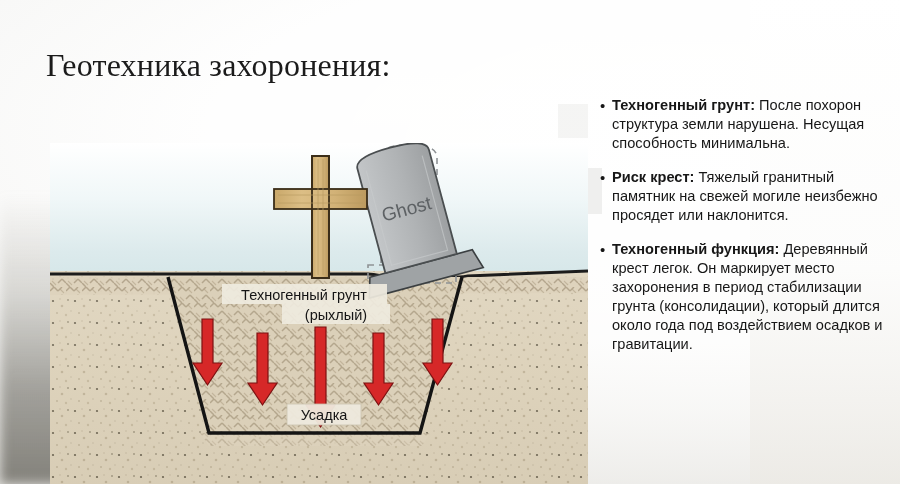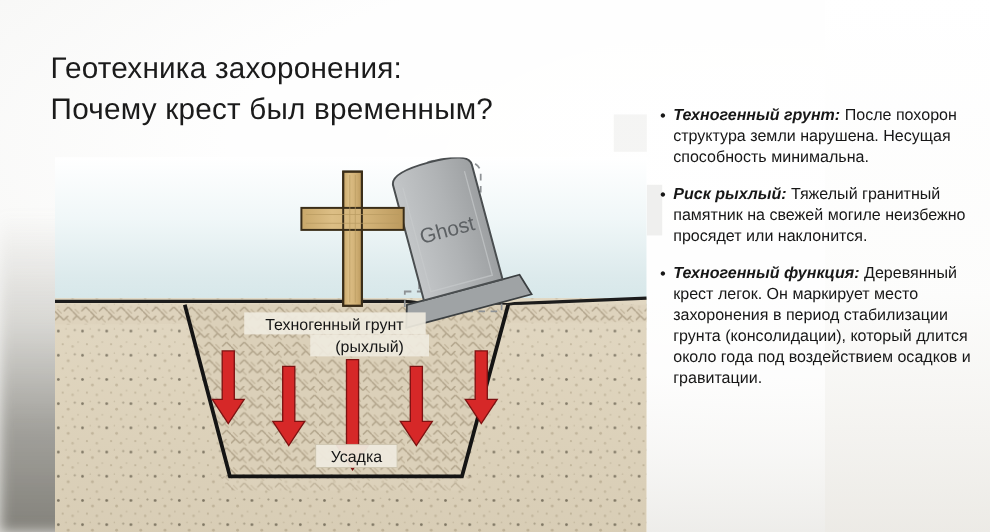--- a/index.html
+++ b/index.html
@@ -24,22 +24,22 @@
   #bg-right-haze{
     position:absolute;right:0;top:0;width:150px;height:100%;
     background:linear-gradient(180deg,rgba(255,255,255,.95) 0%,rgba(252,252,251,.9) 55%,rgba(236,234,229,.85) 100%);
   }
   
   .artifact{position:absolute;background:#e2e2e0;}
 
   
   #title{
     position:absolute;left:46px;top:44px;width:520px;
-    font-family:Liberation Sans, sans-serif;
-    font-size:27px;line-height:1.36;color:#1b1b1b;
+    font-family:Liberation Serif, serif;
+    font-size:32px;line-height:1.36;color:#1b1b1b;
     letter-spacing:.2px;
   }
   #title .l{display:block;white-space:nowrap;}
 
   
   #diagram{
     position:absolute;left:50px;top:143px;width:538px;height:341px;
     overflow:hidden;background:#fff;
   }
   #diagram svg{display:block;}
@@ -47,33 +47,32 @@
   
   #bullets{
     position:absolute;left:600px;top:96px;width:292px;
     font-size:14.6px;line-height:1.30;color:#171717;
   }
   .bullet{display:flex;margin-bottom:15px;}
   .bullet .dot{
     flex:0 0 12px;font-size:15px;line-height:1.30;color:#171717;
   }
   .bullet .txt{flex:1 1 auto;}
-  .bullet .txt b{font-weight:bold;font-style:italic;}
+  .bullet .txt b{font-weight:bold;}
 </style>
 </head>
 <body>
 
 <div id="bg"></div>
 <div id="bg-right-haze"></div>
 <div class="artifact" style="left:576px;top:168px;width:26px;height:46px;opacity:.55;"></div>
 <div class="artifact" style="left:558px;top:104px;width:30px;height:34px;opacity:.35;"></div>
 
 <div id="title">
   <span class="l">Геотехника захоронения:</span>
-  <span class="l">Почему крест был временным?</span>
 </div>
 
 <div id="diagram">
 <svg width="538" height="341" viewBox="0 0 538 341" xmlns="http://www.w3.org/2000/svg">
   <defs>
     <linearGradient id="sky" x1="0" y1="0" x2="0" y2="1">
       <stop offset="0%" stop-color="#ffffff"></stop>
       <stop offset="40%" stop-color="#f0f7f8"></stop>
       <stop offset="78%" stop-color="#dceaec"></stop>
       <stop offset="100%" stop-color="#d4e6e8"></stop>
@@ -195,21 +194,21 @@
 
 <div id="bullets">
 
   <div class="bullet">
     <span class="dot">•</span>
     <span class="txt"><b>Техногенный грунт:</b><span> После похорон структура земли нарушена. Несущая способность минимальна.</span></span>
   </div>
 
   <div class="bullet">
     <span class="dot">•</span>
-    <span class="txt"><b>Риск рыхлый:</b><span> Тяжелый гранитный памятник на свежей могиле неизбежно просядет или наклонится.</span></span>
+    <span class="txt"><b>Риск крест:</b><span> Тяжелый гранитный памятник на свежей могиле неизбежно просядет или наклонится.</span></span>
   </div>
 
   <div class="bullet">
     <span class="dot">•</span>
     <span class="txt"><b>Техногенный функция:</b><span> Деревянный крест легок. Он маркирует место захоронения в период стабилизации грунта (консолидации), который длится около года под воздействием осадков и гравитации.</span></span>
   </div>
 
 </div>
 
 </body></html>

